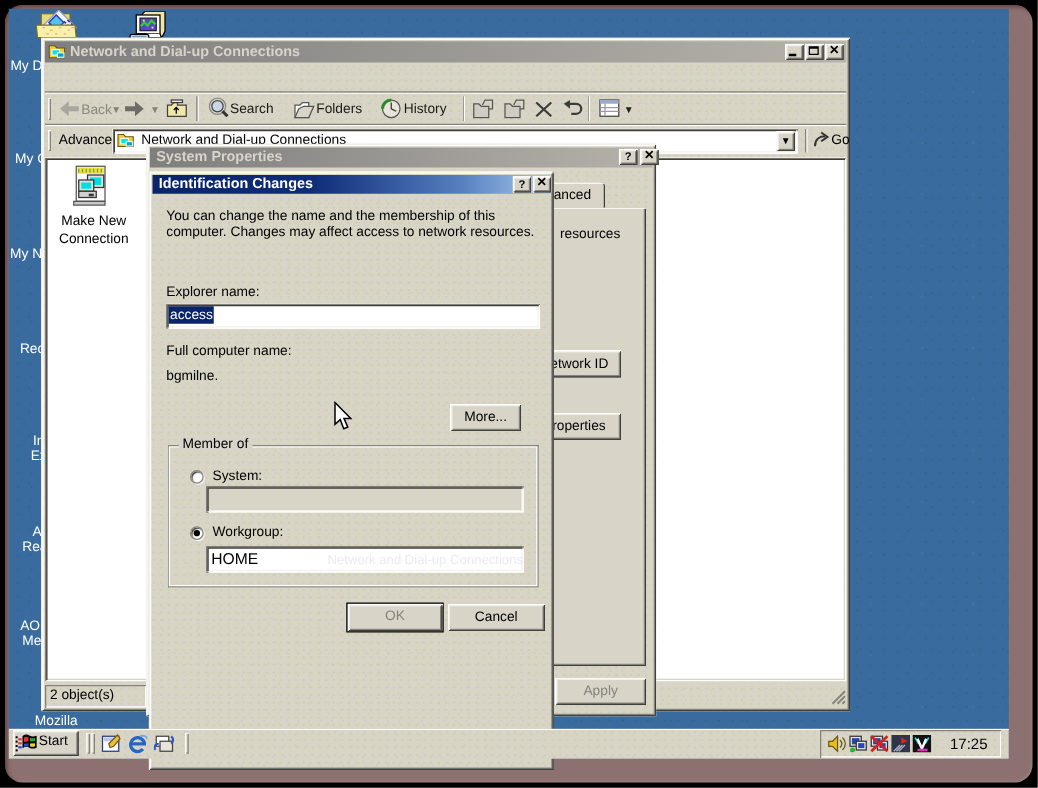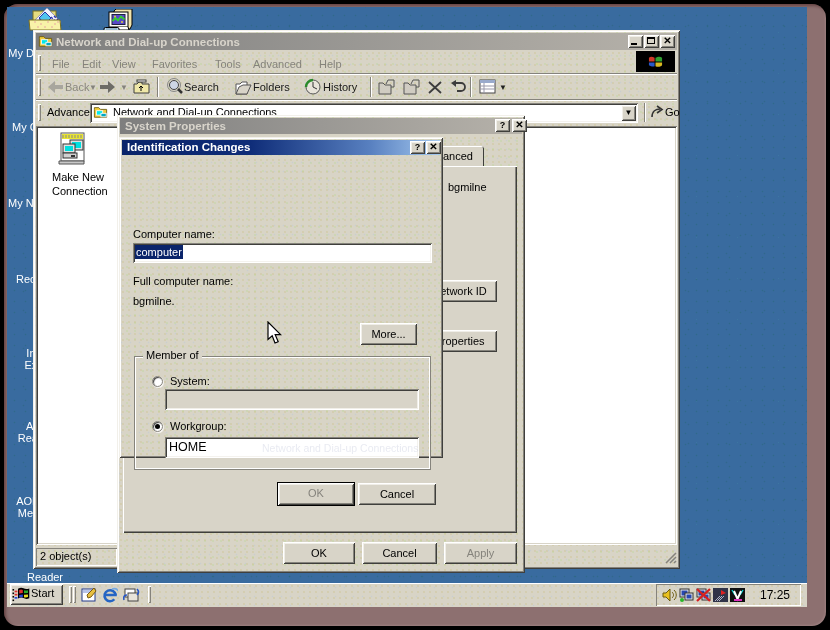--- a/index.html
+++ b/index.html
@@ -75,56 +75,38 @@
   <rect x="1" y="18.5" width="15" height="3.5" rx="1.5" fill="#b8d8ec" stroke="#000"></rect>
   <path d="M3 20 h11" stroke="#7898b0"></path>
 </svg>
 <div class="lbl" style="left:0px;top:47px">My Documents</div>
 <div class="lbl" style="left:0px;top:121px">My Computer</div>
 <div class="lbl" style="left:0px;top:197px">My Network Pl.</div>
 <div class="lbl" style="left:0px;top:273px">Recycle Bin</div>
 <div class="lbl" style="left:0px;top:347px">Internet<br>Explorer</div>
 <div class="lbl" style="left:0px;top:420px">Acrobat<br>Reader 5.0</div>
 <div class="lbl" style="left:0px;top:495px">AOL Instant<br>Messenger</div>
-<div class="lbl" style="left:0px;top:571px">Reader</div>
+<div class="lbl" style="left:0px;top:571px">Mozilla</div>
 <div>
 
 <div class="abs raised" style="left:33px;top:30px;width:647px;height:539px">
   <div class="abs tbi" style="left:3px;top:3px;width:641px;height:17px">
     <svg class="abs" style="left:2px;top:1px" width="15" height="14" viewBox="0 0 16 16">
       <path d="M1 5 L1 3 L6 3 L8 5 L15 5 L15 14 L1 14 Z" fill="#f0cc3a" stroke="#6a5a10"></path>
       <rect x="3.5" y="6.5" width="7" height="5" fill="#00e8e8" stroke="#f8f8f8"></rect>
       <rect x="8.5" y="9.5" width="6" height="4" fill="#00a8c0" stroke="#f8f8f8"></rect>
     </svg>
     <span style="position:absolute;left:20px;top:1px">Network and Dial-up Connections</span>
     <div class="abs btn cap" style="left:592px;top:2px">
           <i class="abs" style="left:3px;top:8px;width:6px;height:2px;background:#000"></i>
         </div>
     <div class="abs btn cap" style="left:608px;top:2px">
           <i class="abs" style="left:3px;top:2px;width:8px;height:7px;border:1px solid #000;border-top-width:2px"></i>
         </div>
     <div class="abs btn cap" style="left:624px;top:2px;font-size:10px;line-height:12px">✕</div>
-  </div>
-  <div class="abs" style="left:3px;top:22px;width:641px;height:21px">
-    <div class="grip" style="left:2px;top:3px;height:16px"></div>
-    <div class="abs gray" style="top:6px;left:16px">File</div>
-    <div class="abs gray" style="top:6px;left:46px">Edit</div>
-    <div class="abs gray" style="top:6px;left:76px">View</div>
-    <div class="abs gray" style="top:6px;left:116px">Favorites</div>
-    <div class="abs gray" style="top:6px;left:179px">Tools</div>
-    <div class="abs gray" style="top:6px;left:217px">Advanced</div>
-    <div class="abs gray" style="top:6px;left:283px">Help</div>
-    <div class="abs" style="left:600px;top:-1px;width:39px;height:21px;background:#000">
-      <svg class="abs" style="left:12px;top:3px" width="15" height="15" viewBox="0 0 16 16">
-        <path d="M1 4 C3 2 5 3 7 4 L7 8 L1 8 Z" fill="#d03828"></path>
-        <path d="M8 4 C10 3 13 2 15 4 L15 8 L8 8 Z" fill="#30a030"></path>
-        <path d="M1 9 L7 9 L7 13 C5 14 3 13 1 12 Z" fill="#2858c8"></path>
-        <path d="M8 9 L15 9 L15 12 C13 14 10 14 8 13 Z" fill="#d8b820"></path>
-      </svg>
-    </div>
   </div>
   <div class="abs etch-t" style="left:3px;top:43px;width:641px;height:26px">
     <div class="grip" style="left:2px;top:4px;height:18px"></div>
     <svg class="abs" style="left:11px;top:6px" width="44" height="14" viewBox="0 0 44 14">
       <path d="M8 1 L8 5 L16 5 L16 9 L8 9 L8 13 L1 7 Z" fill="#a8a69e"></path>
       <text x="18" y="11" font-size="11" fill="#8a887f" font-family="Liberation Sans">Back</text>
     </svg>
     <div class="abs gray" style="left:53px;top:9px;font-size:8px">▼</div>
     <svg class="abs" style="left:62px;top:6px" width="18" height="14" viewBox="0 0 18 14">
       <path d="M10 1 L10 5 L2 5 L2 9 L10 9 L10 13 L17 7 Z" fill="#6e6c66"></path>
@@ -202,21 +184,21 @@
       <rect x="4" y="2" width="21" height="5" fill="#e8e432"></rect>
       <path d="M5 3 v3 M8 3 v3 M11 3 v3 M14 3 v3 M17 3 v3 M20 3 v3 M23 3 v3" stroke="#888"></path>
       <rect x="12" y="8" width="13" height="10" fill="#e0e0e0" stroke="#333"></rect>
       <rect x="14" y="10" width="9" height="6" fill="#00e0e0"></rect>
       <rect x="5" y="12" width="12" height="9" fill="#e0e0e0" stroke="#333"></rect>
       <rect x="7" y="14" width="8" height="5" fill="#00e0e0"></rect>
       <rect x="5" y="21" width="14" height="5" fill="#d0d0d0" stroke="#333"></rect>
       <rect x="13" y="23" width="4" height="2" fill="#333"></rect>
       <path d="M1 29 L26 29 L26 32 L1 32 Z" fill="#c8c8c8" stroke="#555"></path>
     </svg>
-    <div class="abs" style="left:16px;top:45px;width:70px;text-align:left;line-height:13.5px">Make New<br>Connection</div>
+    <div class="abs" style="left:4px;top:45px;width:70px;text-align:center;line-height:13.5px">Make New<br>Connection</div>
   </div>
   <div class="abs" style="left:3px;top:517px;width:641px;height:19px">
     <div class="abs" style="left:0;top:1px;width:81px;height:18px;box-shadow:inset 1px 1px 0 #85837c, inset -1px -1px 0 #fff">
       <span style="position:absolute;left:4px;top:2px">2 object(s)</span>
         </div>
     <svg class="abs" style="left:629px;top:5px" width="12" height="12" viewBox="0 0 12 12">
       <path d="M11 1 L1 11 M11 5 L5 11 M11 9 L9 11" stroke="#85837c" stroke-width="1.5"></path>
     </svg>
   </div>
 </div>
@@ -224,37 +206,38 @@
 <div class="abs raised" style="left:117px;top:115px;width:408px;height:458px">
   <div class="abs tbi" style="left:3px;top:3px;width:402px;height:16px">
     <span style="position:absolute;left:5px;top:0px">System Properties</span>
     <div class="abs btn cap" style="left:375px;top:1px">?</div>
     <div class="abs btn cap" style="left:392px;top:1px;font-size:10px;line-height:12px">✕</div>
   </div>
   <div class="abs" style="left:288px;top:31px;width:79px;height:21px;background:#d8d4c8;border-radius:3px 3px 0 0;box-shadow:inset 1px 1px 0 #fff, inset -1px 0 0 #3f3f3c">
     <span style="position:absolute;left:19px;top:4px">Advanced</span>
   </div>
   <div class="abs" style="left:6px;top:51px;width:394px;height:367px;background:#d8d4c8;box-shadow:inset 1px 1px 0 #fff, inset -1px -1px 0 #3f3f3c, inset -2px -2px 0 #85837c"></div>
-  <div class="abs" style="left:331px;top:66px">bgmilne</div>
+  <div class="abs" style="left:331px;top:66px">resources</div>
   <div class="abs btn" style="left:305px;top:165px;width:75px;height:22px;line-height:22px">Network ID</div>
   <div class="abs btn" style="left:305px;top:215px;width:75px;height:22px;line-height:22px">Properties</div>
   <div class="abs btn" style="left:166px;top:427px;width:72px;height:22px;line-height:22px">OK</div>
   <div class="abs btn" style="left:245px;top:427px;width:75px;height:22px;line-height:22px">Cancel</div>
   <div class="abs btn gray" style="left:327px;top:427px;width:73px;height:22px;line-height:22px">Apply</div>
 </div>
 
-<div class="abs raised" style="left:119px;top:137px;width:324px;height:321px">
+<div class="abs raised" style="left:119px;top:137px;width:324px;height:479px">
   <div class="abs tba" style="left:3px;top:3px;width:318px;height:15px">
     <span style="position:absolute;left:5px;top:0px">Identification Changes</span>
     <div class="abs btn cap" style="left:288px;top:1px">?</div>
     <div class="abs btn cap" style="left:304px;top:1px;font-size:10px;line-height:12px">✕</div>
   </div>
-  <div class="abs" style="left:14px;top:91px">Computer name:</div>
+  <div class="abs" style="left:14px;top:30px;width:300px;line-height:12.5px">You can change the name and the membership of this computer. Changes may affect access to network resources.</div>
+  <div class="abs" style="left:14px;top:91px">Explorer name:</div>
   <div class="abs field" style="left:14px;top:106px;width:299px;height:20px">
-    <span style="position:absolute;left:2px;top:2px;background:#0a246a;color:#fff;padding:0 1px;line-height:14px">computer</span>
+    <span style="position:absolute;left:2px;top:2px;background:#0a246a;color:#fff;padding:0 1px;line-height:14px">access</span>
   </div>
   <div class="abs" style="left:14px;top:138px">Full computer name:</div>
   <div class="abs" style="left:14px;top:158px">bgmilne.</div>
   <div class="abs btn" style="left:241px;top:186px;width:57px;height:22px;line-height:22px">More...</div>
   <div class="abs" style="left:15px;top:219px;width:297px;height:114px;box-shadow:inset 1px 1px 0 #85837c, inset -1px -1px 0 #85837c, inset 2px 2px 0 #fff, inset -2px -2px 0 #fff">
     <span style="position:absolute;left:9px;top:-7px;background:#d8d4c8;padding:0 3px">Member of</span>
     <div class="abs" style="left:18px;top:20px;width:11px;height:11px;border-radius:50%;background:#fff;border:1px solid #85837c;box-shadow:inset 1px 1px 1px #3f3f3c, 1px 1px 0 #f4f2ee"></div>
     <div class="abs" style="left:36px;top:19px">System:</div>
     <div class="abs" style="left:31px;top:33px;width:254px;height:21px;background:#d8d4c8;box-shadow:inset 1px 1px 0 #85837c, inset -1px -1px 0 #fff, inset 2px 2px 0 #3f3f3c, inset -2px -2px 0 #f0eee8"></div>
     <div class="abs" style="left:18px;top:65px;width:11px;height:11px;border-radius:50%;background:#fff;border:1px solid #85837c;box-shadow:inset 1px 1px 1px #3f3f3c, 1px 1px 0 #f4f2ee"></div>

